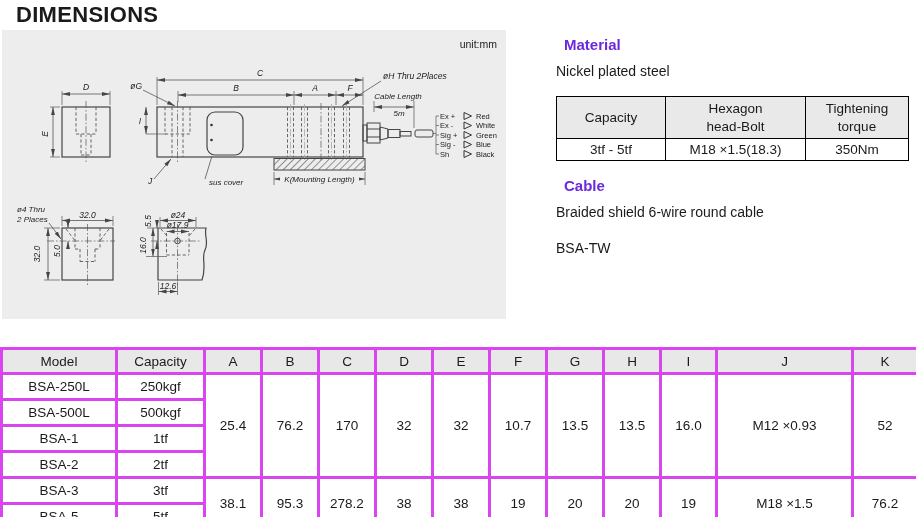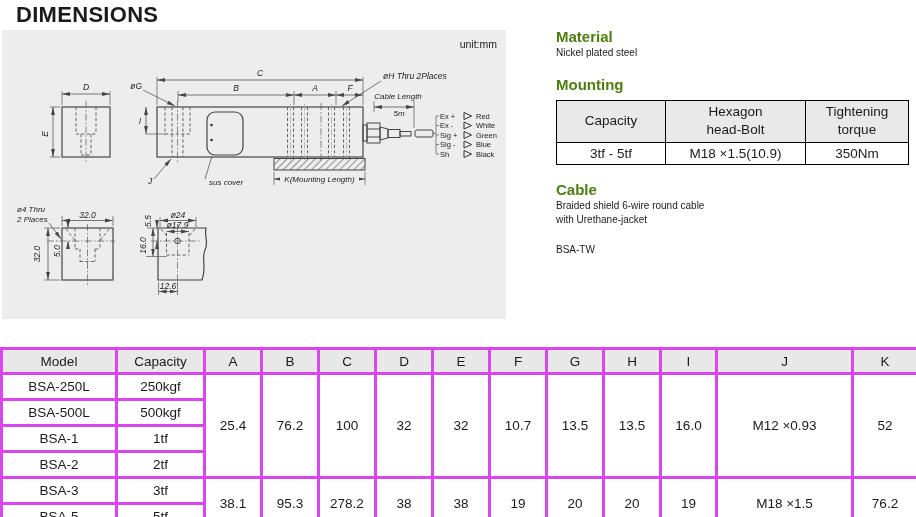--- a/index.html
+++ b/index.html
@@ -17,22 +17,22 @@
   .dash{stroke:#565656;stroke-width:.9;fill:none;stroke-dasharray:3.2 2.2}
   .cl{stroke:#565656;stroke-width:.7;fill:none;stroke-dasharray:7 2 1.6 2}
   .clg{stroke:#a9a9a9;stroke-width:.8;fill:none;stroke-dasharray:7 2 1.6 2}
   .lbl{font:italic 8.5px "Liberation Sans",sans-serif;fill:#222}
   .lbl2{font:italic 8px "Liberation Sans",sans-serif;fill:#222}
   .wt{font:7.5px "Liberation Sans",sans-serif;fill:#222}
   .unit{font:10.5px "Liberation Sans",sans-serif;fill:#222}
 
   
   .specs{position:absolute;left:556px;top:28px;width:358px}
-  .specs h2{font-size:15px;font-weight:bold;margin:0;color:#4d7c0f}
-  .specs p{font-size:10px;margin:1px 0 15px;line-height:1.45}
+  .specs h2{font-size:15px;font-weight:bold;margin:8px;color:#6d28d9}
+  .specs p{font-size:14px;margin:1px 0 15px;line-height:1.45}
   .mt{border-collapse:collapse;border:1.5px solid #000;margin:7px 0 16px;table-layout:fixed}
   .mt th,.mt td{border:1px solid #000;text-align:center;vertical-align:middle;font-size:13.5px;font-weight:normal;padding:0}
   .mt th{background:#e9e9e9;height:41px;line-height:1.3}
   .mt td{height:21px}
 
   
   .dt{position:absolute;left:0;top:347px;width:916px;border-collapse:collapse;border:1.6px solid #000;table-layout:fixed}
   .dt th,.dt td{border:3px solid #d946ef;text-align:center;vertical-align:middle;font-size:13.5px;font-weight:normal;padding:0}
   .dt th{background:#e8e8e8;height:22px}
   .dt td{height:23px}
@@ -244,51 +244,49 @@
     <line class="ext" x1="177.5" y1="254" x2="177.5" y2="267"></line>
     <line class="dim" x1="158.5" y1="263.5" x2="177.5" y2="263.5" marker-start="url(#ar)" marker-end="url(#ar)"></line>
     <text class="lbl" x="168" y="261" text-anchor="middle">12.6</text>
   </g>
 </svg>
 
 <aside class="specs">
   <h2>Material</h2>
   <p>Nickel plated steel</p>
 
-  <h2>Mounting</h2>
   <table class="mt">
     <colgroup>
         <col style="width:109px">
         <col style="width:140px">
         <col style="width:103px">
       </colgroup>
     <tbody>
         <tr>
       <th>Capacity</th>
       <th>
         <span style="display:block">Hexagon</span>
         <span style="display:block">head-Bolt</span>
       </th>
       <th>
         <span style="display:block">Tightening</span>
         <span style="display:block">torque</span>
       </th>
     </tr>
     <tr>
       <td>3tf - 5tf</td>
-      <td>M18 ×1.5(10.9)</td>
+      <td>M18 ×1.5(18.3)</td>
       <td>350Nm</td>
     </tr>
   </tbody>
     </table>
 
   <h2>Cable</h2>
   <p>
     <span>Braided shield 6-wire round cable</span><br>
-    <span>with Urethane-jacket</span>
   </p>
 
   <p>BSA-TW</p>
 </aside>
 
 <table class="dt">
   <colgroup>
     <col style="width:115px">
       <col style="width:88px">
     <col style="width:57px">
@@ -317,21 +315,21 @@
     <th>H</th>
     <th>I</th>
     <th>J</th>
     <th>K</th>
   </tr>
   <tr>
     <td>BSA-250L</td>
     <td>250kgf</td>
     <td rowspan="4">25.4</td>
     <td rowspan="4">76.2</td>
-    <td rowspan="4">100</td>
+    <td rowspan="4">170</td>
     <td rowspan="4">32</td>
     <td rowspan="4">32</td>
     <td rowspan="4">10.7</td>
     <td rowspan="4">13.5</td>
     <td rowspan="4">13.5</td>
     <td rowspan="4">16.0</td>
     <td rowspan="4">M12 ×0.93</td>
     <td rowspan="4">52</td>
   </tr>
   <tr>

